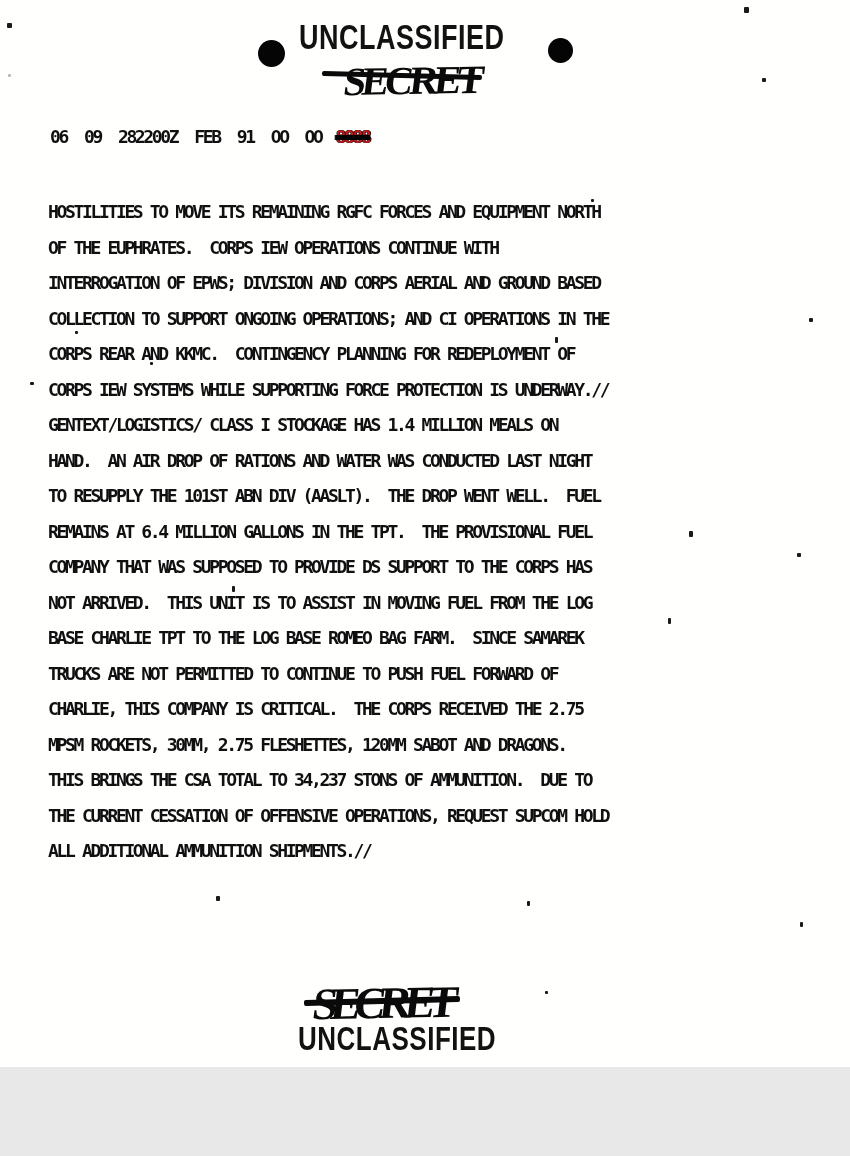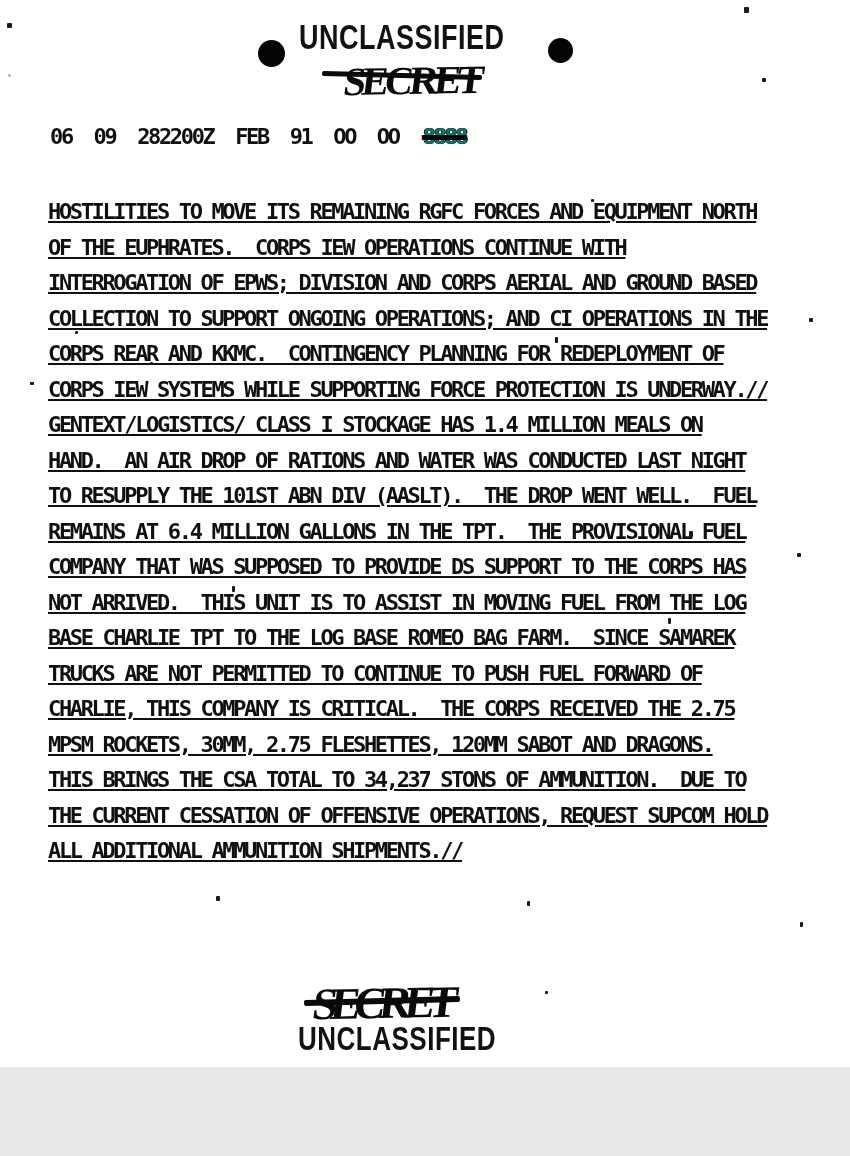--- a/index.html
+++ b/index.html
@@ -47,47 +47,46 @@
     position:absolute;
     background:#050505;
     border-radius:50%;
   }
   .punch-dot.left{left:258px;top:40px;width:27px;height:27px;}
   .punch-dot.right{left:548px;top:38px;width:25px;height:25px;}
   
   .mono{
     font-family:"DejaVu Sans Mono","Liberation Mono",monospace;
     font-weight:700;
-    font-size:22px;
+    font-size:18px;
     letter-spacing:-2.35px;
     color:#101010;
     white-space:pre;
   }
   .meta-line{
     position:absolute;
     left:50px;top:123px;
     line-height:27px;
     display:flex;
     align-items:baseline;
   }
   .redacted{
-    margin-left:21px;
+    margin-left:11px;
     font-weight:700;
-    color:#0f766e;
+    color:#b91c1c;
     text-shadow:.7px 0 0 #000,-.7px 0 0 #000;
     text-decoration:line-through;
     text-decoration-thickness:5px;
     text-decoration-color:#000;
     padding:0 3px;
   }
   .doc-body{
     position:absolute;
     left:48px;top:194px;
     width:760px;
-    text-decoration:underline;
   }
   .doc-line{
     height:35.5px;
     line-height:35.5px;
     white-space:pre;
   }
   
   .speck{position:absolute;background:#1a1a1a;border-radius:1px;}
 </style>
 </head>

